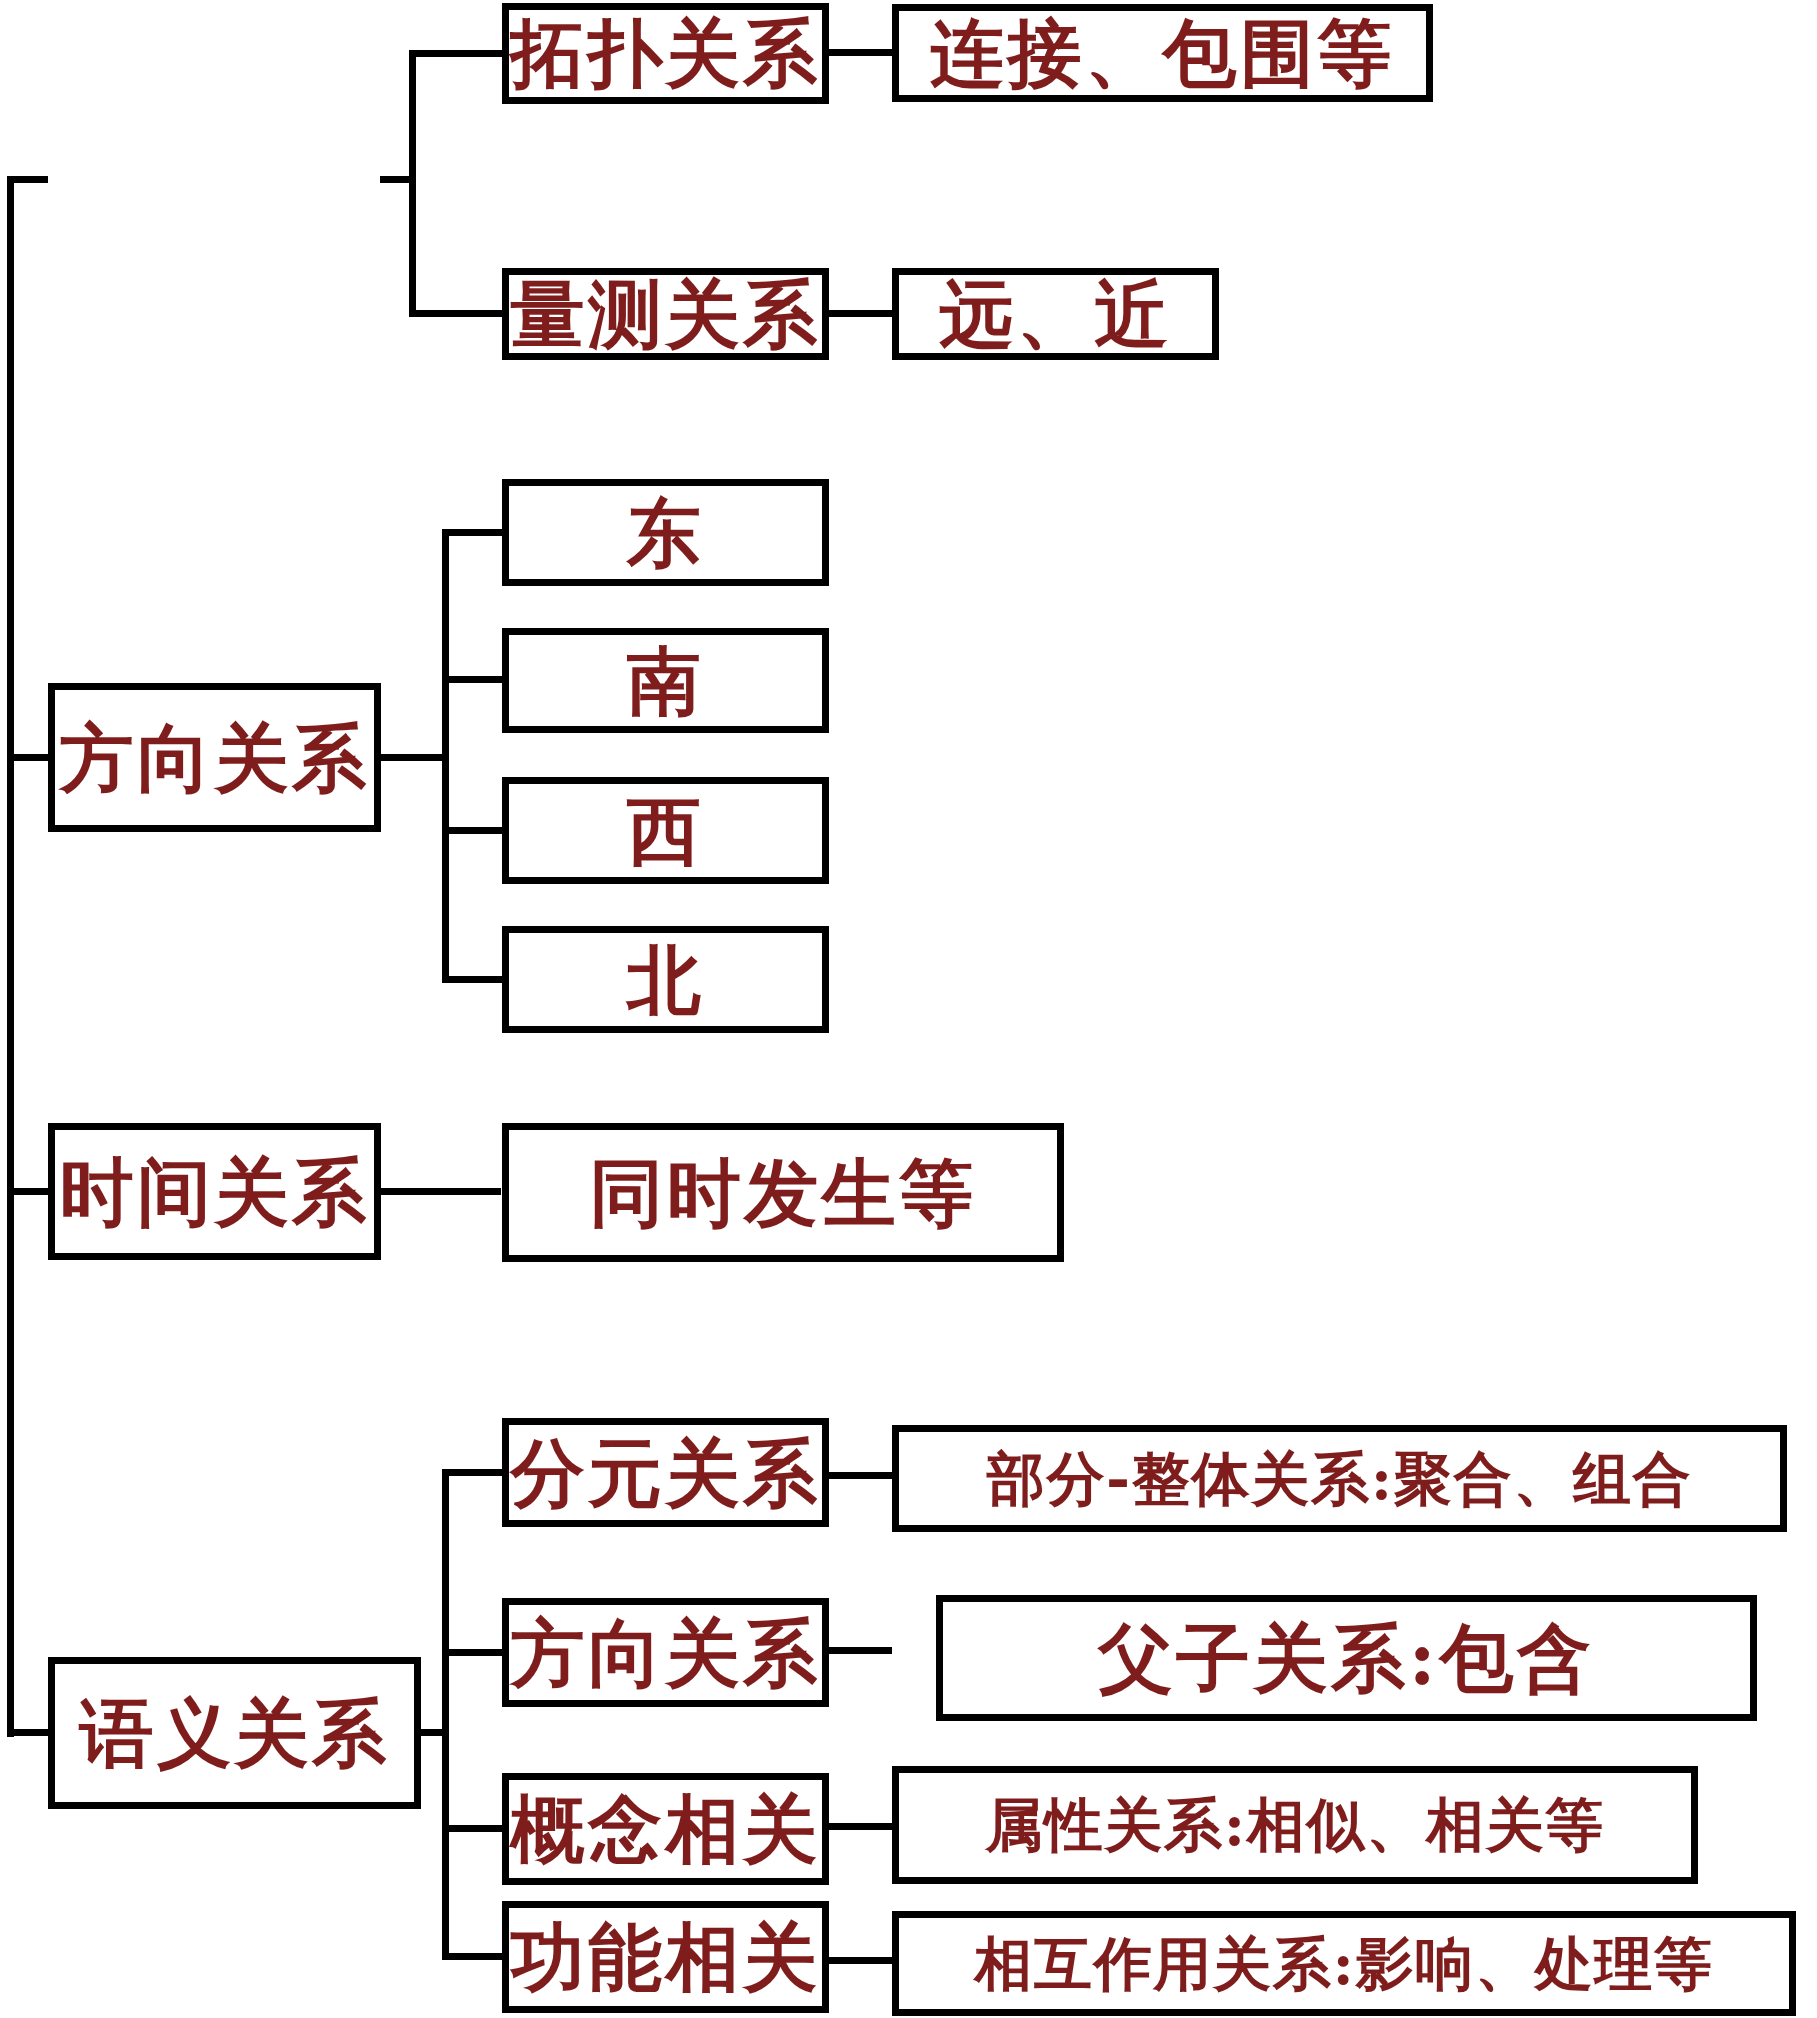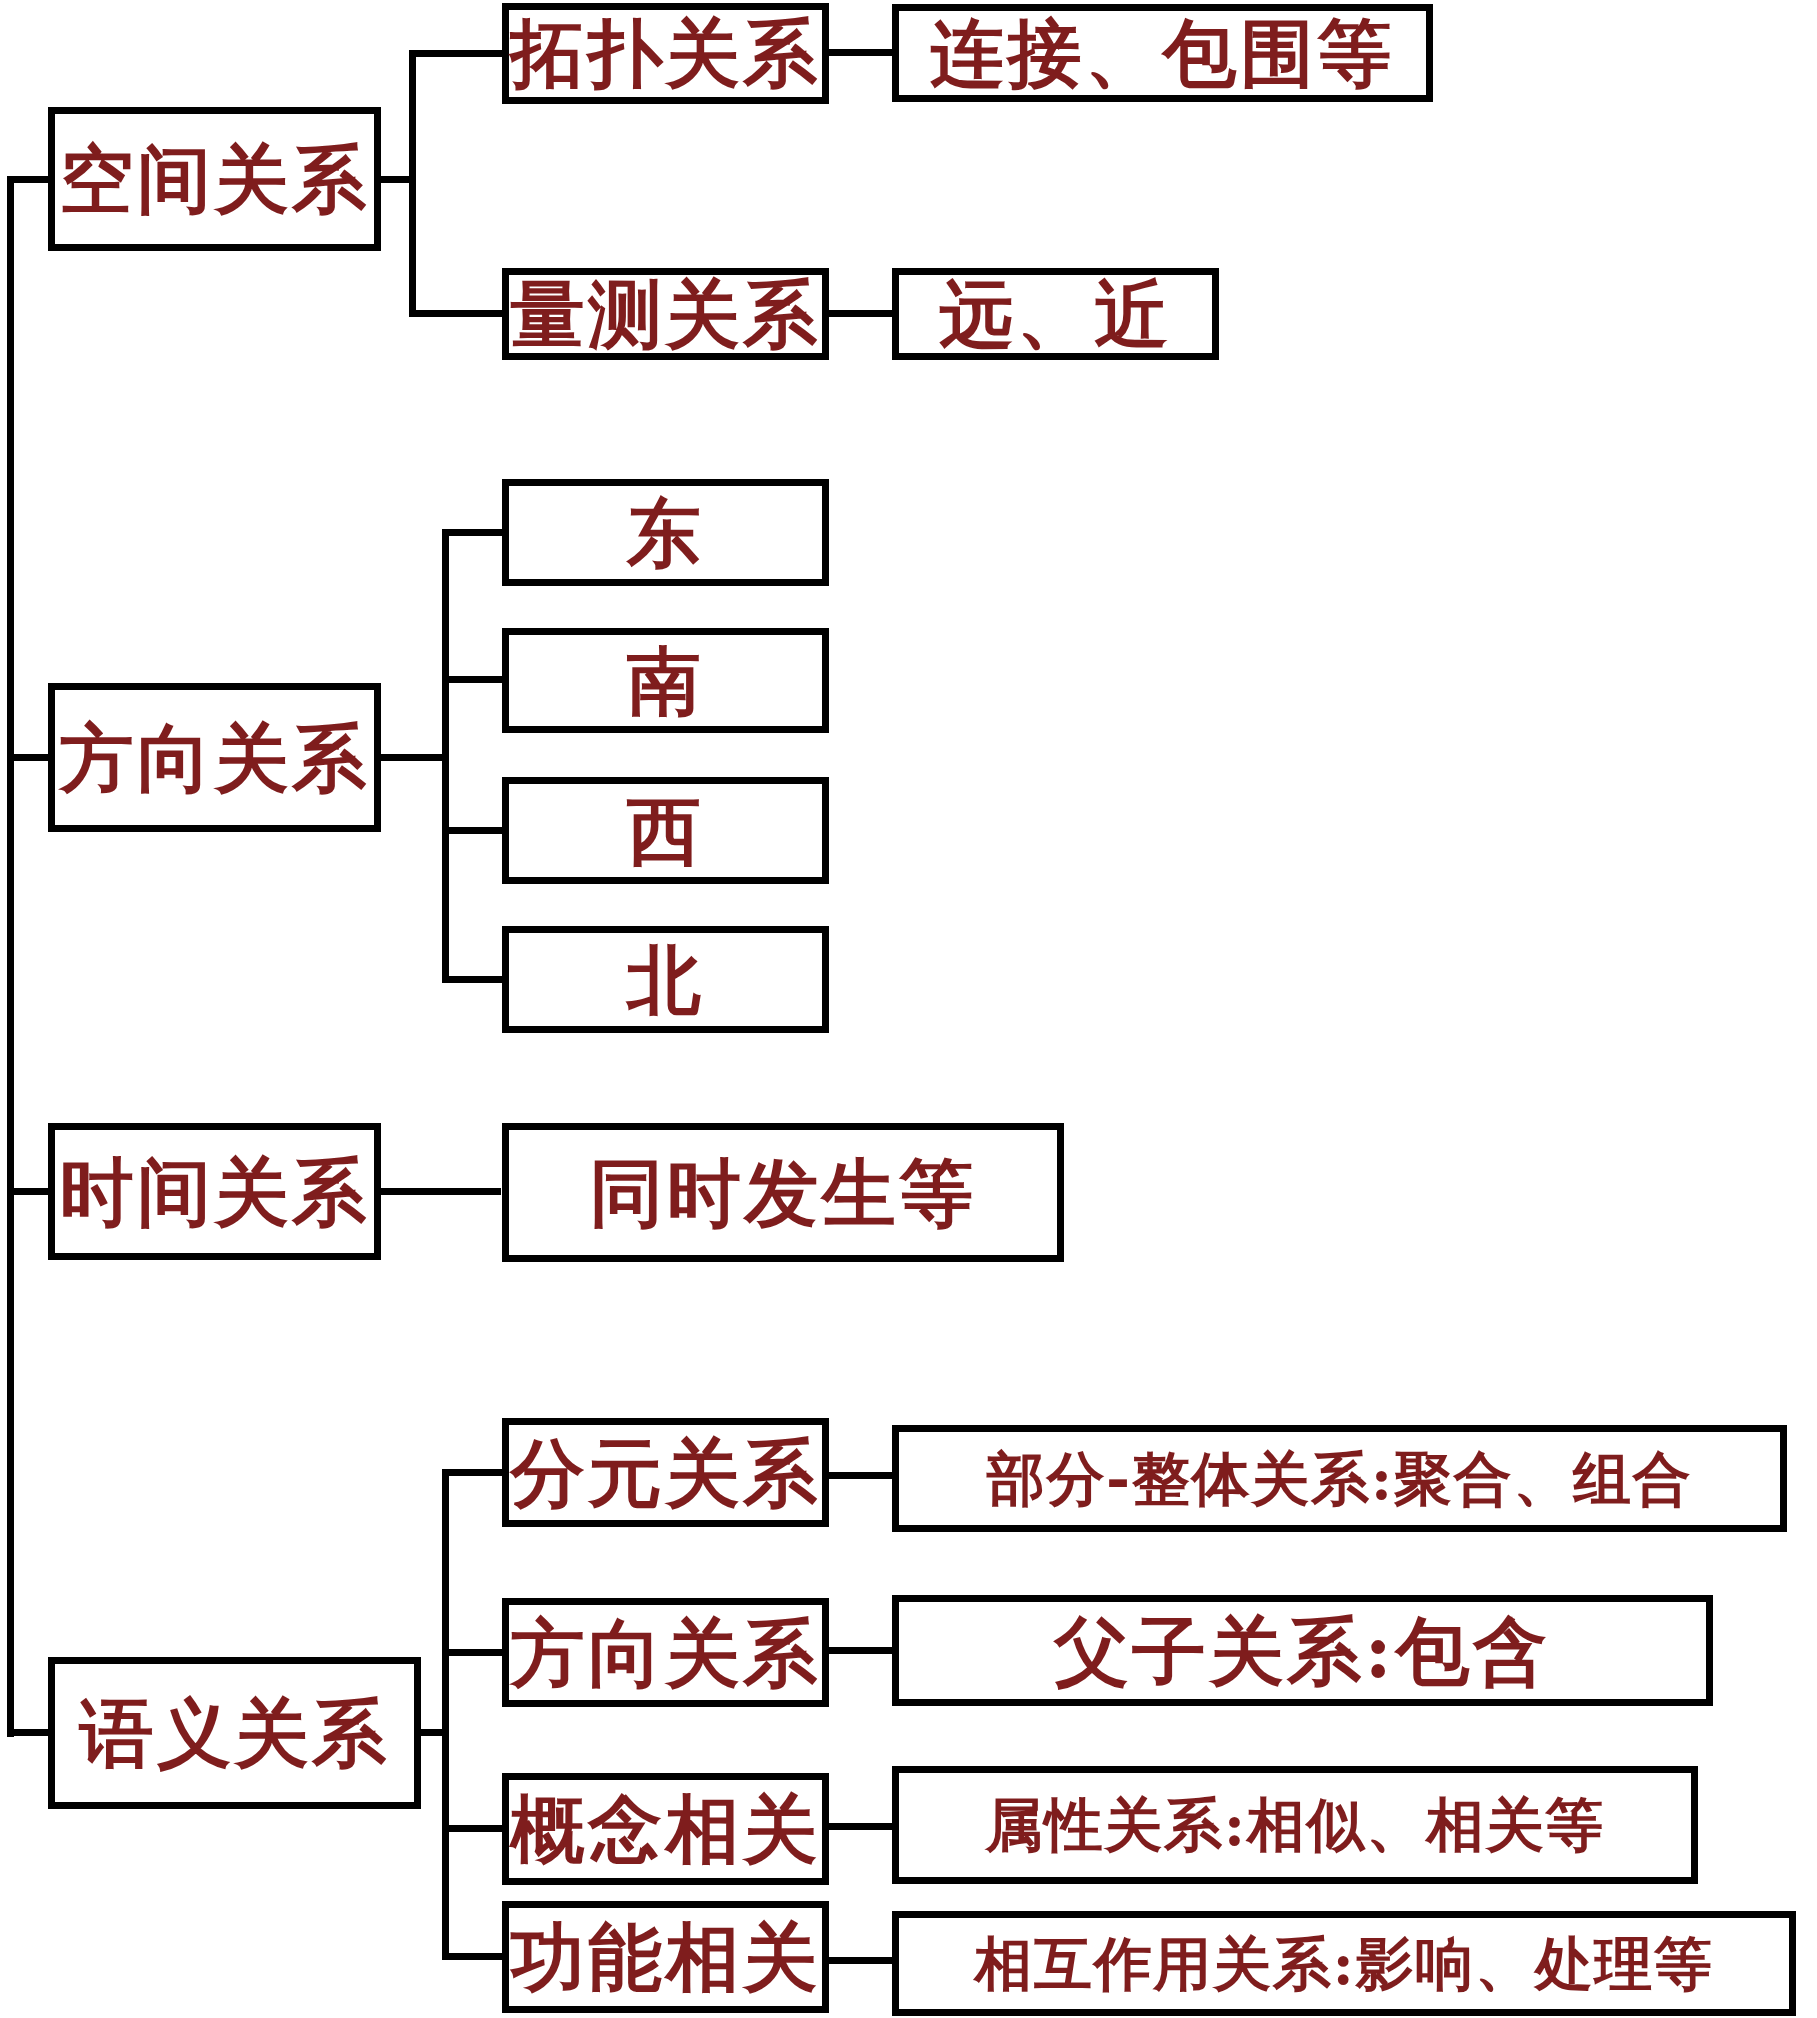--- a/index.html
+++ b/index.html
@@ -70,40 +70,39 @@
   <div class="line" style="left:442px;top:1469px;width:7px;height:491px"></div>
   <div class="line" style="left:449px;top:1469px;width:53px;height:7px"></div>
   <div class="line" style="left:449px;top:1649px;width:53px;height:7px"></div>
   <div class="line" style="left:449px;top:1825px;width:53px;height:7px"></div>
   <div class="line" style="left:449px;top:1953px;width:53px;height:7px"></div>
   <div class="line" style="left:828px;top:1472px;width:64px;height:7px"></div>
   <div class="line" style="left:828px;top:1647px;width:64px;height:7px"></div>
   <div class="line" style="left:828px;top:1823px;width:64px;height:7px"></div>
   <div class="line" style="left:828px;top:1957px;width:64px;height:7px"></div>
 
-  <div class="box" style="left:48px;top:107px;width:333px;height:144px">空间关系</div>
   <div class="box" style="left:48px;top:683px;width:333px;height:149px">方向关系</div>
   <div class="box" style="left:48px;top:1123px;width:333px;height:137px">时间关系</div>
   <div class="box" style="left:48px;top:1657px;width:373px;height:152px">语义关系</div>
 
   <div class="box" style="left:502px;top:2.6px;width:327px;height:101px">拓扑关系</div>
   <div class="box" style="left:892px;top:4.3px;width:541px;height:98px">连接、包围等</div>
   <div class="box" style="left:502px;top:268px;width:327px;height:92px">量测关系</div>
   <div class="box" style="left:892px;top:268px;width:327px;height:92px">远、近</div>
 
   <div class="box" style="left:502px;top:479px;width:327px;height:107px">东</div>
   <div class="box" style="left:502px;top:628px;width:327px;height:105px">南</div>
   <div class="box" style="left:502px;top:777px;width:327px;height:107px">西</div>
   <div class="box" style="left:502px;top:926px;width:327px;height:107px">北</div>
 
   <div class="box" style="left:502px;top:1123px;width:562px;height:139px">同时发生等</div>
 
   <div class="box" style="left:502px;top:1418px;width:327px;height:109px">分元关系</div>
   <div class="box small-text" style="left:892px;top:1425px;width:895px;height:107px">部分-整体关系:聚合、组合</div>
   <div class="box" style="left:502px;top:1598px;width:327px;height:109px">方向关系</div>
-  <div class="box" style="left:892px;top:1595px;width:821px;height:111px">父子关系:包含</div>
+  <div class="box" style="left:936px;top:1595px;width:821px;height:126px">父子关系:包含</div>
   <div class="box" style="left:502px;top:1773px;width:327px;height:112px">概念相关</div>
   <div class="box small-text" style="left:892px;top:1766px;width:806px;height:118px">属性关系:相似、相关等</div>
   <div class="box" style="left:502px;top:1901px;width:327px;height:112px">功能相关</div>
   <div class="box small-text" style="left:892px;top:1911px;width:904px;height:105px">相互作用关系:影响、处理等</div>
 
 </div>
 
 
 </body></html>

